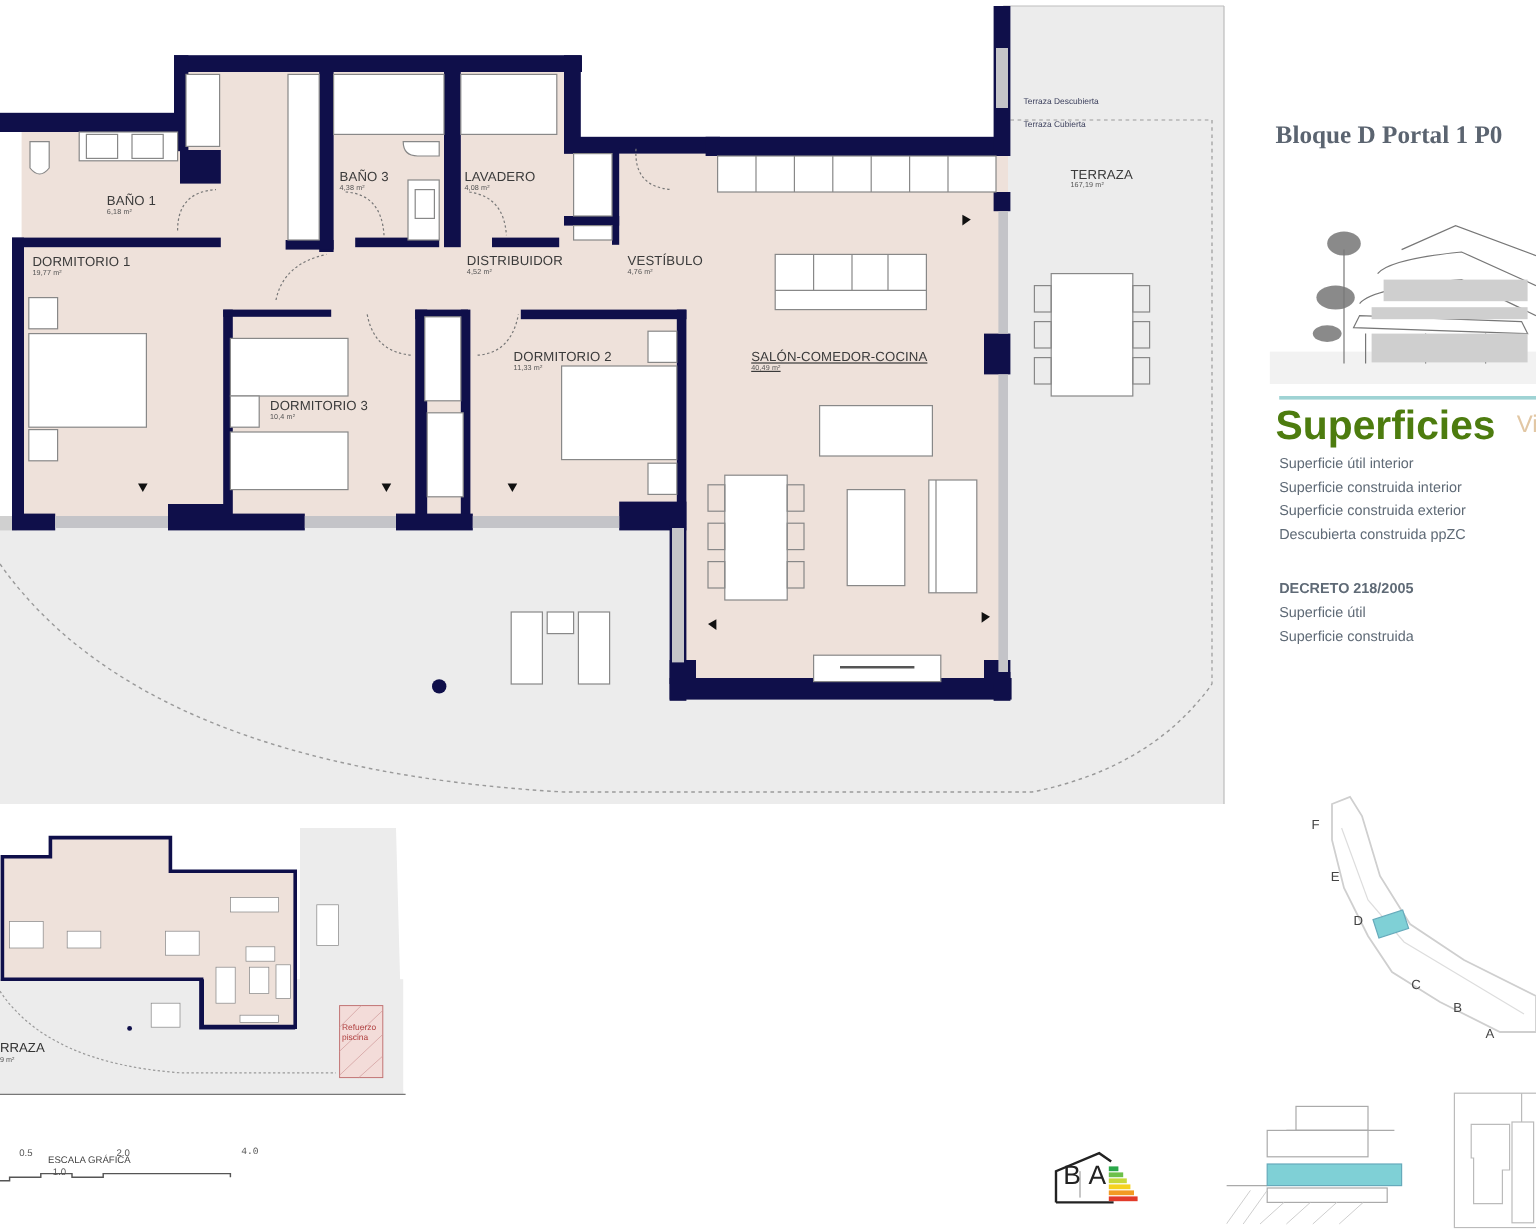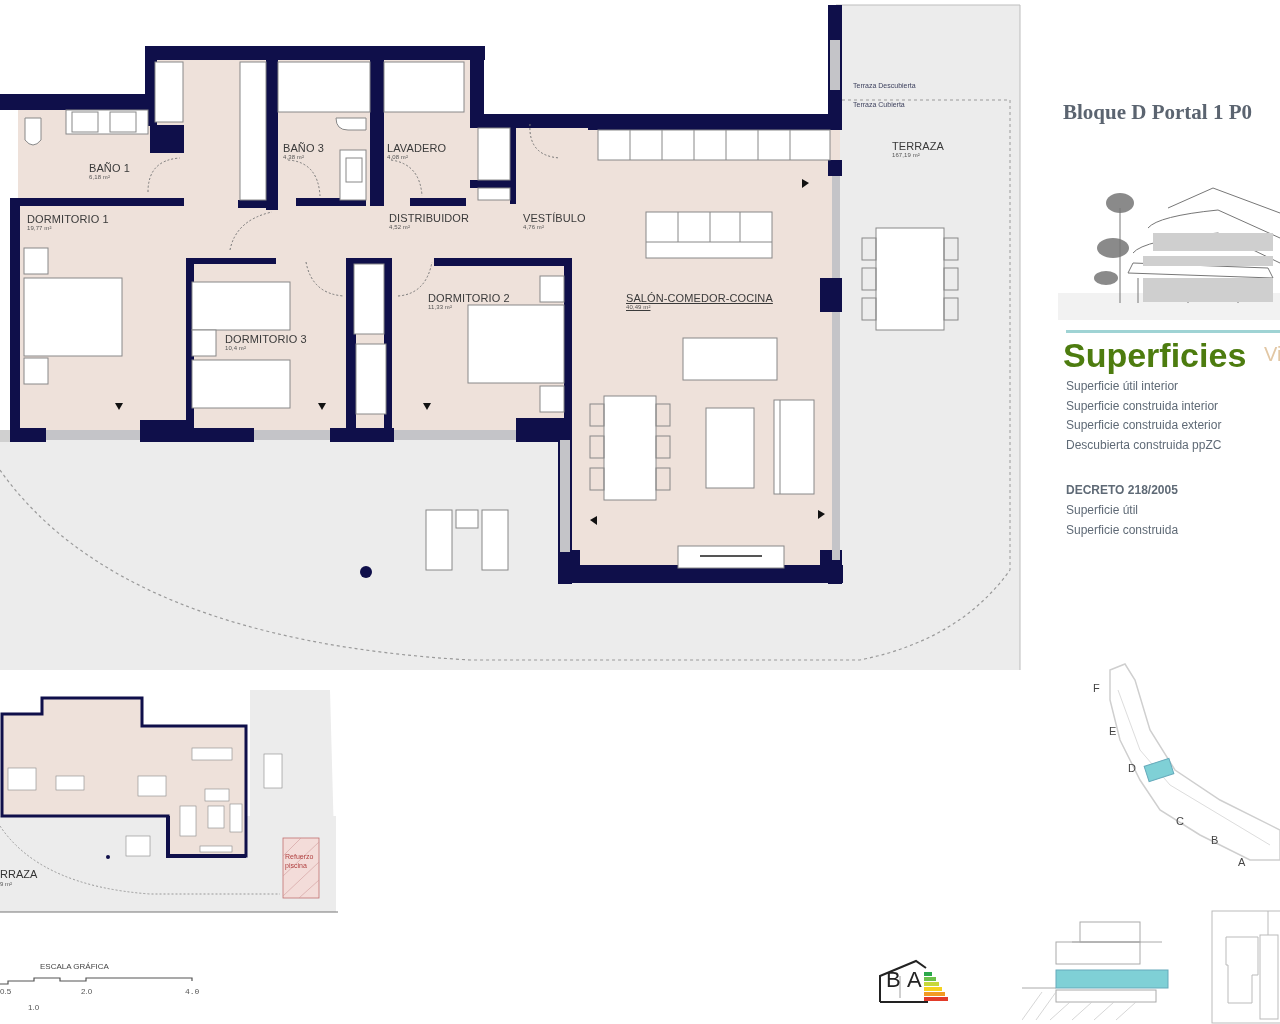--- a/index.html
+++ b/index.html
@@ -11,21 +11,21 @@
   .terr-small{position:absolute;font-size:7px;color:#3b3f5c;white-space:nowrap;}
   .title{left:1063px;top:100px;font-size:21px;font-weight:bold;color:#5b6470;white-space:nowrap;font-family:Liberation Serif, serif;}
   .render{left:1058px;top:168px;width:222px;height:152px;}
   .teal-line{left:1066px;top:330px;width:214px;height:3px;background:#9fd3d4;}
   .sup-title{left:1063px;top:336px;font-size:34px;font-weight:bold;color:#4d7c0f;}
   .sup-tab{left:1264px;top:343px;font-size:20px;color:#e2c7a4;}
   .list{left:1066px;font-size:12px;color:#5f6a76;line-height:19.5px;}
   .decreto{left:1066px;top:483px;font-size:12px;font-weight:bold;color:#5f6a76;}
   .keyplan{left:1080px;top:660px;width:200px;height:215px;}
   .scale-label{left:8px;top:962px;font-size:8px;color:#444;padding-left:32px;}
-  .tick{position:absolute;top:987px;font-size:8px;color:#555;}
+  .tick{position:absolute;top:956px;font-size:8px;color:#555;padding-left:16px;}
   .energy{left:878px;top:958px;width:76px;height:46px;}
   .section{left:1022px;top:918px;width:150px;height:104px;}
   .site{left:1208px;top:905px;width:72px;height:119px;}
   .mini{left:0;top:686px;width:340px;height:230px;}
 </style>
 </head>
 <body>
 
 <svg class="abs plan" viewBox="0 0 1022 672" xmlns="http://www.w3.org/2000/svg">
 

